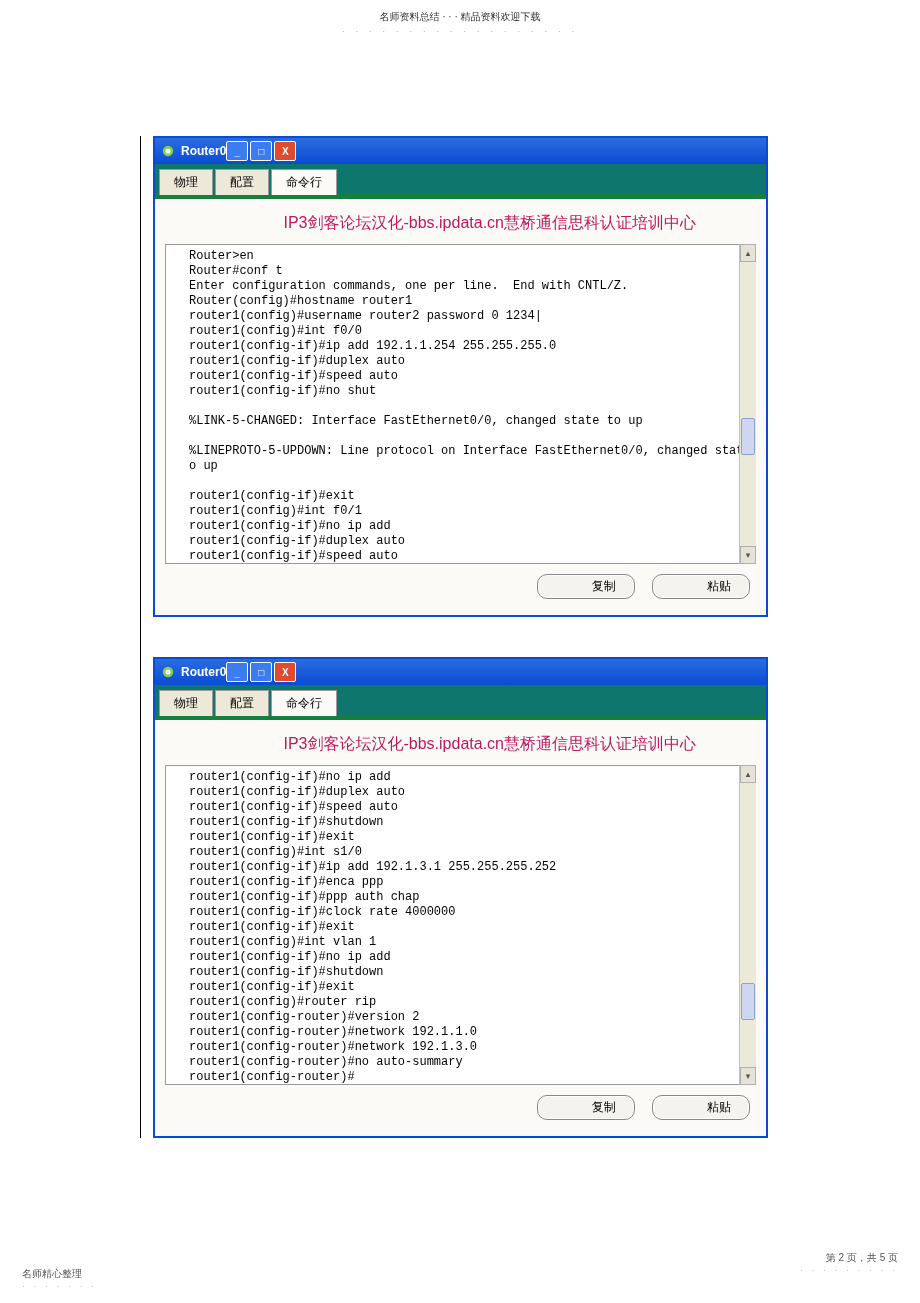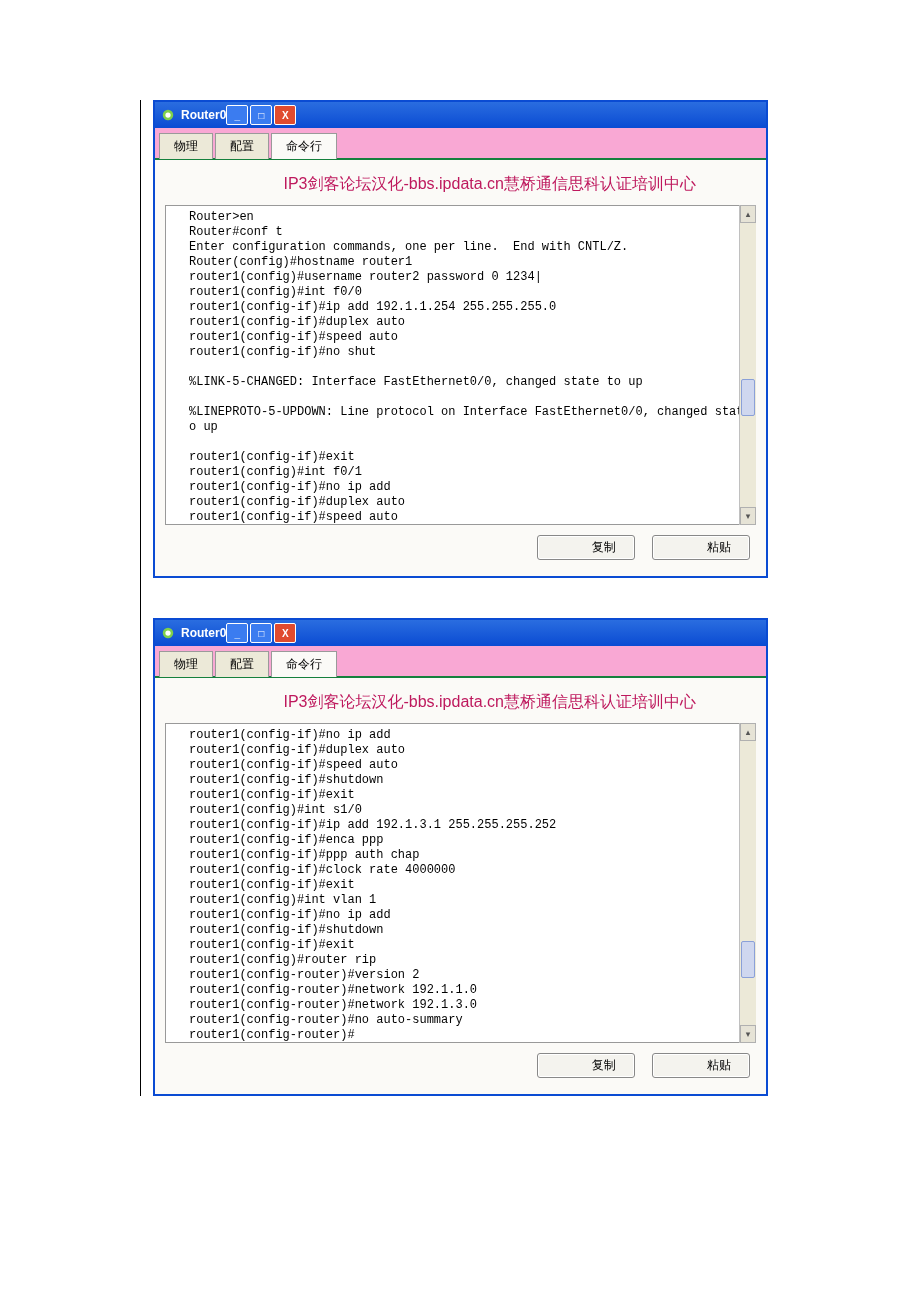--- a/index.html
+++ b/index.html
@@ -9,43 +9,47 @@
   .doc-col{margin:100px 140px 0 140px;border-left:1px solid #000;padding:0}
   .window{border:2px solid #0a4bd3;margin:0 12px 40px 12px;background:#ece9d8}
   .titlebar{background:linear-gradient(#2a6de0,#0a4bd3);height:26px;display:flex;align-items:center;padding:0 2px 0 6px}
   .titlebar .left{display:flex;align-items:center;gap:6px}
   .app-icon{width:14px;height:14px;display:inline-block}
   .title-text{color:#fff;font-weight:700;font-size:12px}
   .win-controls{display:flex;gap:2px}
   .win-btn{width:20px;height:18px;border:1px solid #fff;border-radius:2px;display:flex;align-items:center;justify-content:center;color:#fff;font-weight:700;font-size:10px}
   .win-min,.win-max{background:#3b7cf0}
   .win-close{background:#e04b2f}
-  .tabstrip{background:#f9a8d4;border-bottom:2px solid #15803d;display:flex;padding-top:4px;padding-left:4px}
+  .tabstrip{background:#0f766e;border-bottom:5px solid #15803d;display:flex;padding-top:4px;padding-left:4px}
   .tab{border:1px solid #9a9a9a;border-bottom:none;background:#ece9d8;padding:4px 14px;margin-right:2px;font-size:12px;position:relative;top:1px}
   .tab.active{background:#fbfaf7;font-weight:400}
   .content{background:#fbfaf7;padding:8px 10px 12px 10px}
   .subhead{display:flex;justify-content:flex-end;padding:6px 60px 10px 60px;font-size:16px;color:#be185d}
   .terminal-wrap{position:relative}
   .terminal{background:#fff;border:1px solid #999;font-family:"Courier New",monospace;font-size:12px;line-height:15px;white-space:pre;overflow:hidden;padding:4px 23px;color:#000;height:auto}
   .scrollbar{position:absolute;right:0;top:0;bottom:0;width:16px;background:#ece9d8;border-left:1px solid #c0c0c0}
   .sb-btn{height:16px;background:#e6e3d6;border:1px solid #b0b0b0;display:flex;align-items:center;justify-content:center;font-size:9px;color:#555}
   .sb-track{position:absolute;top:16px;bottom:16px;left:0;right:0}
   .sb-thumb{position:absolute;left:1px;right:1px;background:#cfd7ef;border:1px solid #8aa0d8;border-radius:2px}
   .btn-row{text-align:right;padding:10px 6px 4px 6px}
-  .xp-btn{display:inline-block;min-width:60px;padding:3px 18px;margin-left:14px;background:#f4f3ee;border:1px solid #888;border-radius:3px;box-shadow:inset 0 0 0 1px #fff;font-size:12px}
+  .xp-btn{display:inline-block;min-width:60px;padding:3px 18px;margin-left:14px;background:#f4f3ee;border:1px solid #888;border-radius:10px;box-shadow:inset 0 0 0 1px #fff;font-size:12px}
   .note-line{padding:12px 18px 0 18px;font-size:15px}
   .footer-left{position:absolute;left:22px;bottom:12px;font-size:10px;color:#555}
   .footer-left .dots{letter-spacing:3px;color:#bbb;font-size:9px}
   .footer-right{position:absolute;right:22px;bottom:28px;text-align:right;font-size:10px;color:#555}
   .footer-right .dots{letter-spacing:3px;color:#bbb;font-size:9px}
 </style>
 </head>
 <body>
 
 <div class="page">
+  <div class="top-header">
+    <div>名师资料总结 · · · 精品资料欢迎下载</div>
+    <div class="dots">· · · · · · · · · · · · · · · · · ·</div>
+  </div>
 
   <div class="doc-col">
 
     <div class="window">
       <div class="titlebar">
         <div class="left">
           <span class="app-icon">
             <svg viewBox="0 0 16 16">
                 <circle cx="8" cy="8" r="6" fill="#7fd04a"></circle>
                 <circle cx="8" cy="8" r="3" fill="#fff"></circle>

